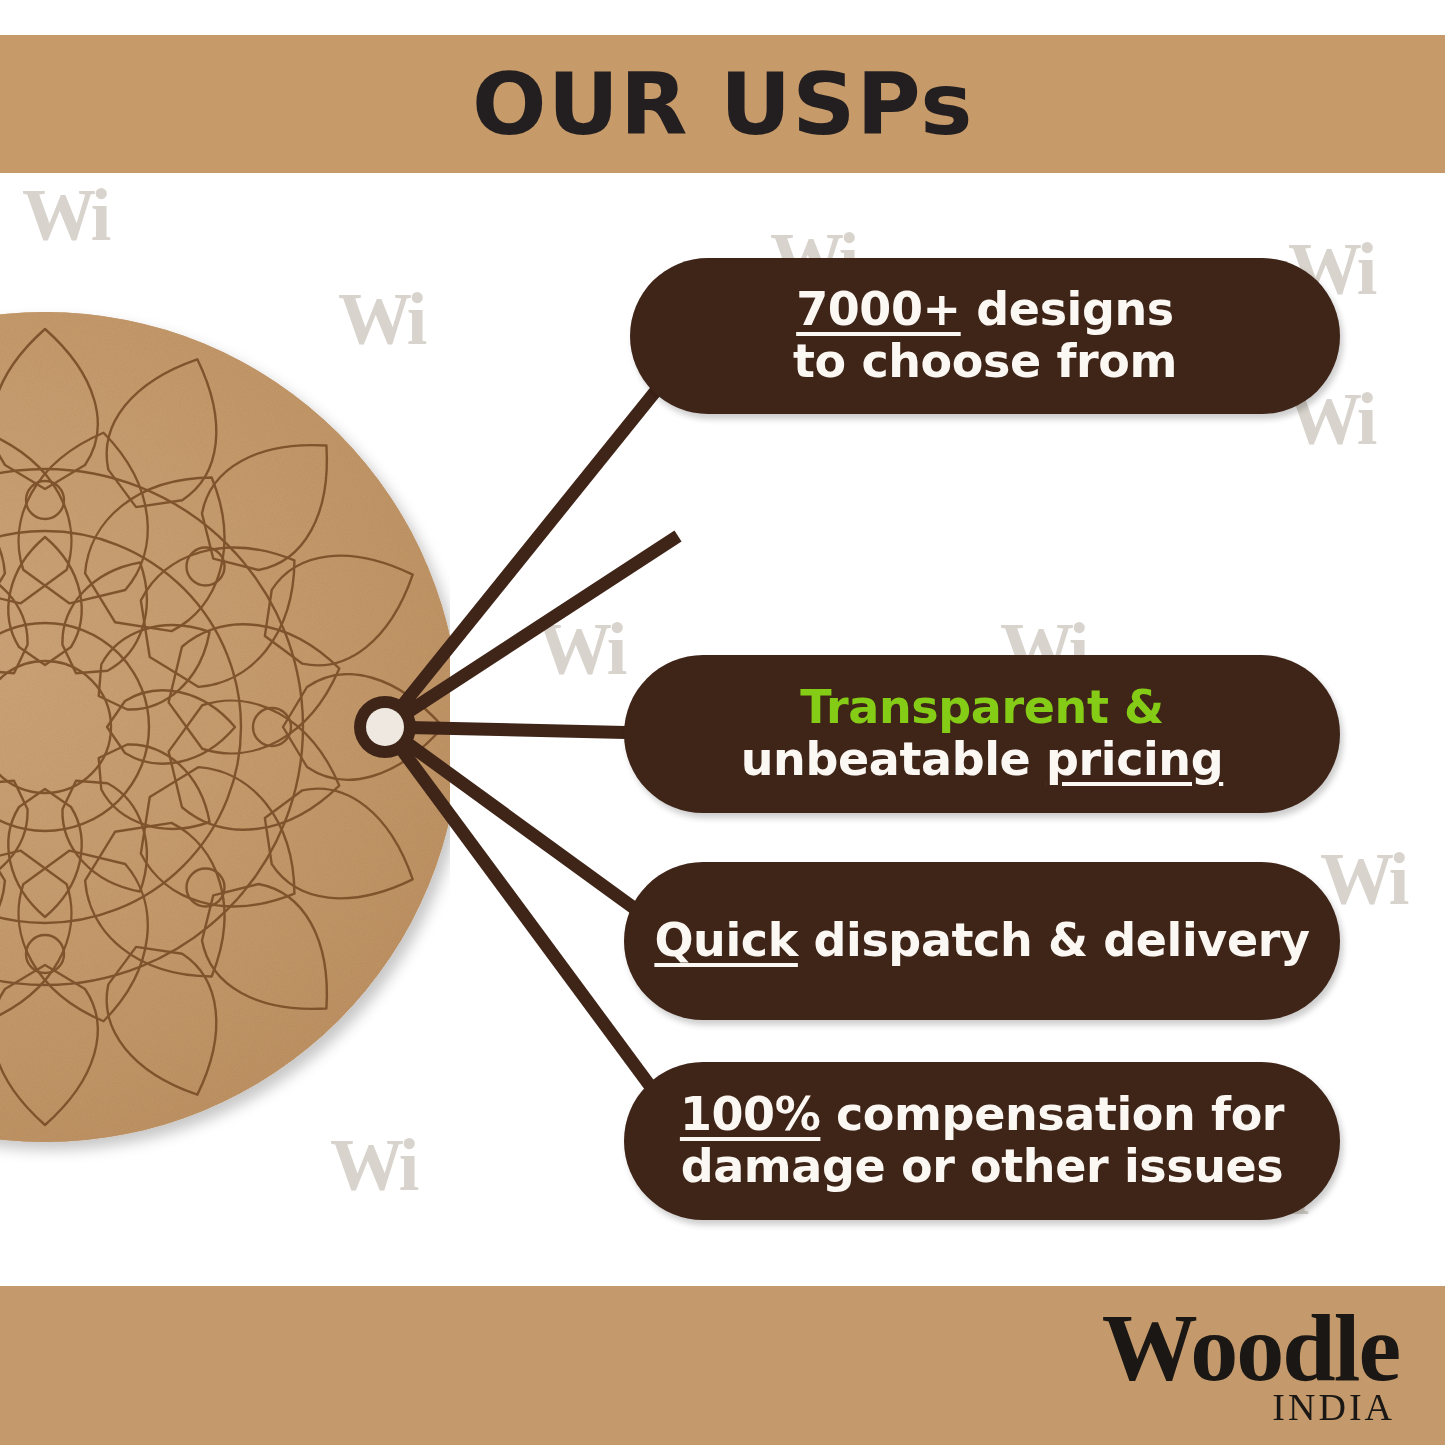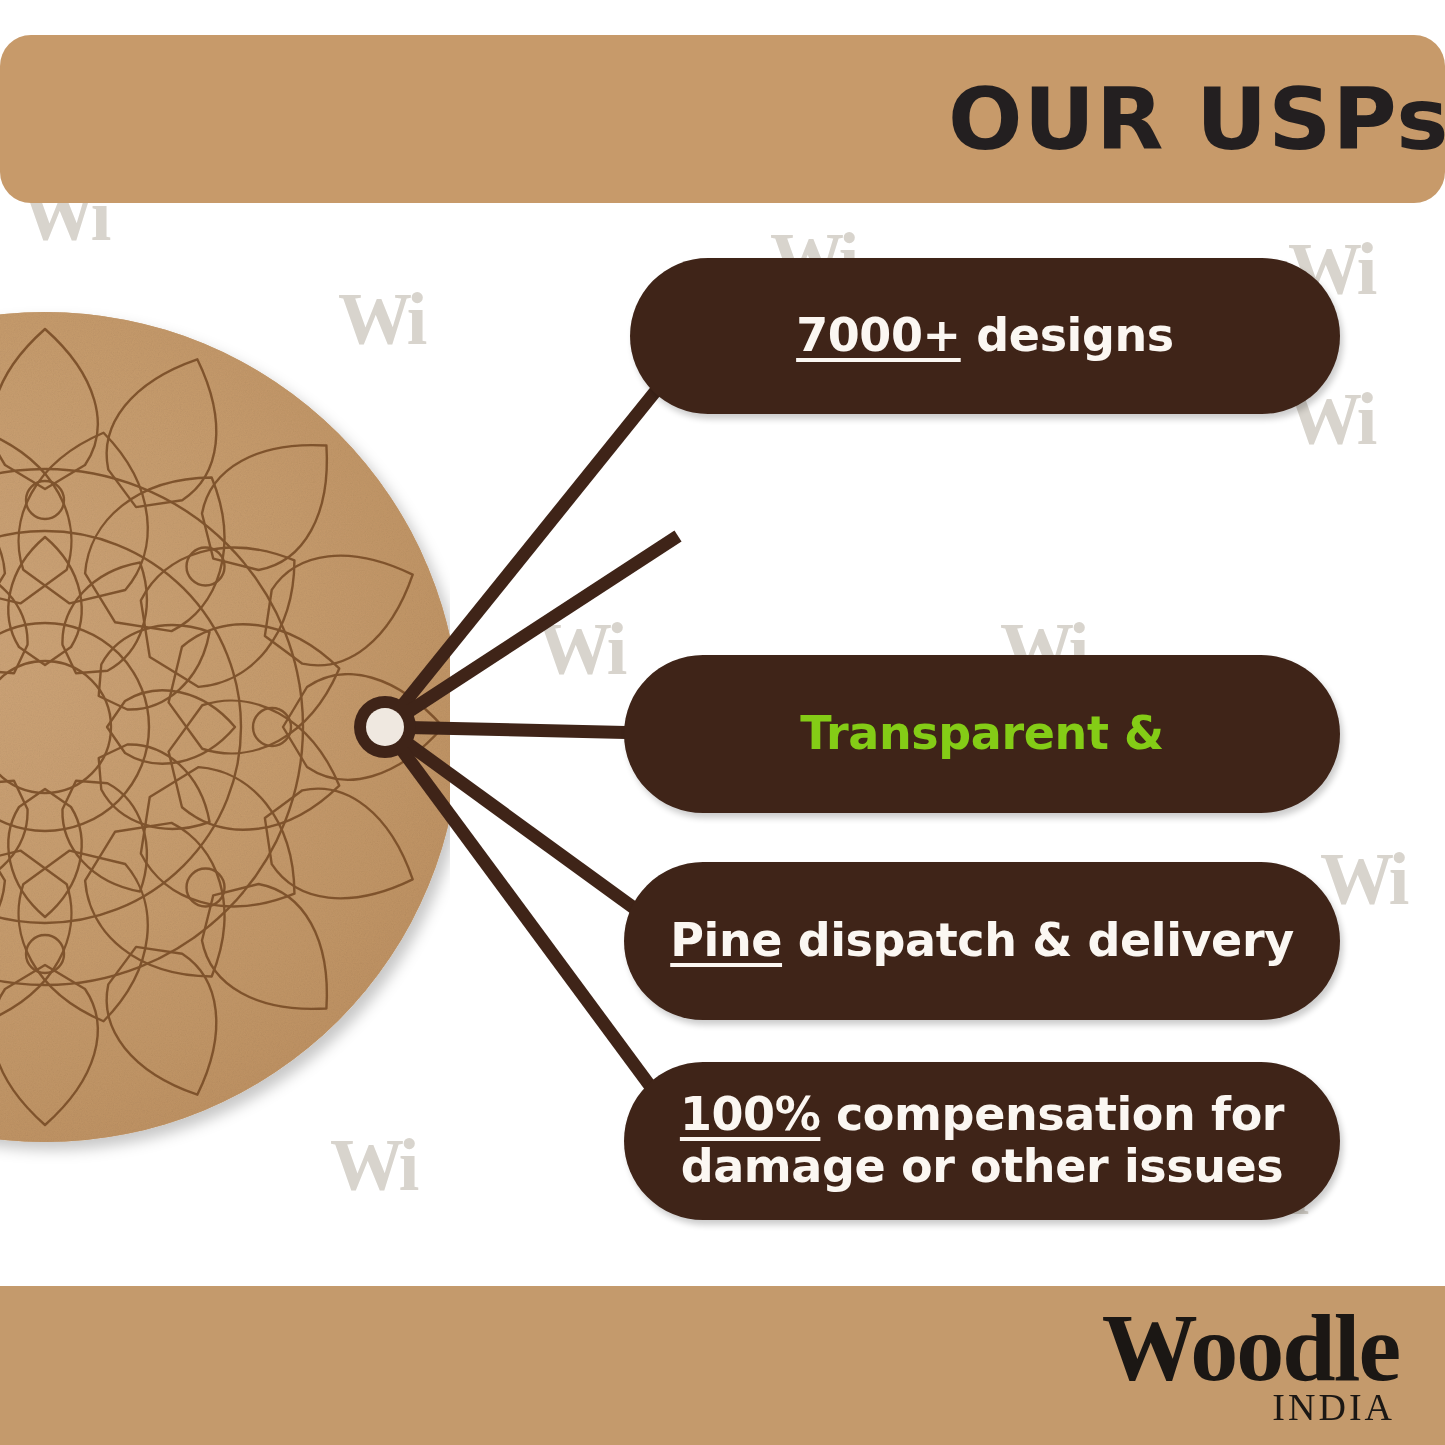--- a/index.html
+++ b/index.html
@@ -53,27 +53,26 @@
     z-index: 3;
     pointer-events: none;
   }
 
   
   #header-band {
     position: absolute;
     left: 0;
     top: 35px;
     width: 1445px;
-    height: 168px;
+    height: 138px;
     background: #c79a6a;
     z-index: 6;
     display: flex;
     align-items: center;
-    justify-content: flex-end;
-    border-radius: 31px;
+    justify-content: center;
   }
   #page-title {
     font-family: "DejaVu Sans", sans-serif;
     font-weight: 700;
     font-size: 86px;
     letter-spacing: 1px;
     color: #231f20;
     white-space: nowrap;
     transform: scaleX(1.02);
   }
@@ -383,26 +382,28 @@
       <line x1="385" y1="727" x2="678" y2="940"></line>
       <line x1="385" y1="727" x2="690" y2="1140"></line>
     </g>
     <circle cx="385" cy="727" r="31" fill="#3F2418"></circle>
     <circle cx="385" cy="727" r="19" fill="#EFE8E0"></circle>
   </svg>
 
   <div id="pill-layer">
       <div class="pill" style="left: 630px; top: 258px; width: 710px; height: 156px; background: rgb(63, 36, 24);">
         <div class="pill-line" style="font-size: 46px; color: rgb(251, 247, 242);"><span class="u">7000+</span><span> designs</span></div>
+        <div class="pill-line" style="font-size: 46px; color: rgb(251, 247, 242);"><span>to choose from</span></div>
       </div>
       <div class="pill" style="left: 624px; top: 655px; width: 716px; height: 158px; background: rgb(63, 36, 24);">
         <div class="pill-line" style="font-size: 46px; color: #84cc16;"><span>Transparent &amp;</span></div>
+        <div class="pill-line" style="font-size: 46px; color: rgb(251, 247, 242);"><span>unbeatable </span><span class="u">pricing</span></div>
       </div>
       <div class="pill" style="left: 624px; top: 862px; width: 716px; height: 158px; background: rgb(63, 36, 24);">
-        <div class="pill-line" style="font-size: 46px; color: rgb(251, 247, 242);"><span class="u">Pine</span><span> dispatch &amp; delivery</span></div>
+        <div class="pill-line" style="font-size: 46px; color: rgb(251, 247, 242);"><span class="u">Quick</span><span> dispatch &amp; delivery</span></div>
       </div>
       <div class="pill" style="left: 624px; top: 1062px; width: 716px; height: 158px; background: rgb(63, 36, 24);">
         <div class="pill-line" style="font-size: 46px; color: rgb(251, 247, 242);"><span class="u">100%</span><span> compensation for</span></div>
         <div class="pill-line" style="font-size: 46px; color: rgb(251, 247, 242);"><span>damage or other issues</span></div>
       </div>
     </div>
 
   <div id="header-band">
     <div id="page-title">OUR USPs</div>
   </div>

